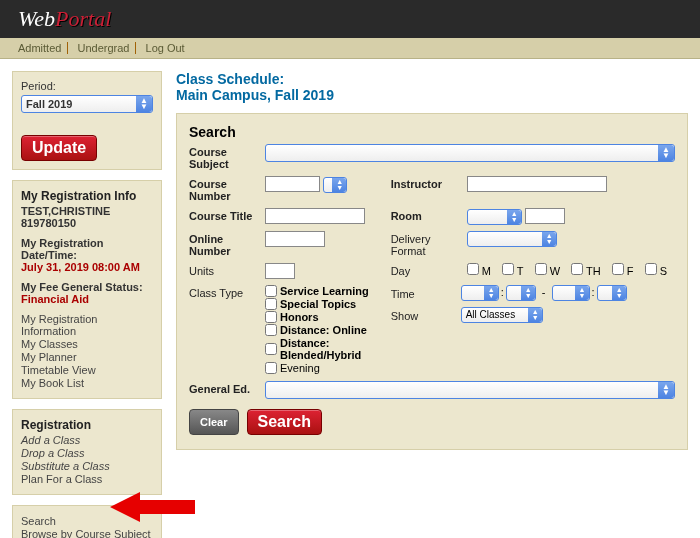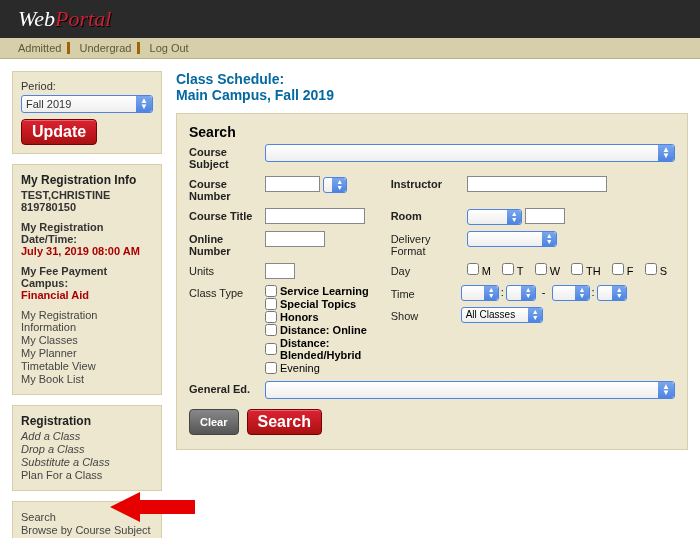--- a/index.html
+++ b/index.html
@@ -2,21 +2,21 @@
 <html><head>
 <meta charset="utf-8">
 <style>
   * { box-sizing: border-box; margin: 0; padding: 0; }
   body { font-family: Arial, Helvetica, sans-serif; font-size: 11px; background: #fff; width: 700px; }
   .header-bar { background: #2a2a2a; padding: 6px 18px; }
   .logo { font-family: Georgia, 'Times New Roman', serif; font-style: italic; font-size: 22px; color: #fff; }
   .logo-accent { color: #cc1f35; text-shadow: 1px 1px 0 #000; }
   .top-nav { background: #d6cfa9; padding: 4px 12px; font-size: 11px; color: #5a5a35; border-bottom: 1px solid #b8b287; }
   .top-nav span { padding: 0 6px; }
-  .top-nav .divider { border-right: 3px solid #a16207; }
+  .top-nav .divider { border-right: 1px solid #a16207; }
   .top-nav a { color: #5a5a35; text-decoration: none; cursor: pointer; }
   .container { display: flex; padding: 12px; gap: 14px; position: relative; }
   .sidebar { width: 150px; flex-shrink: 0; }
   .side-block { background: #ece7ce; border: 1px solid #d6cfa9; padding: 8px; margin-bottom: 10px; font-size: 11px; color: #333; position: relative; }
   .side-block h3 { font-size: 12px; font-weight: bold; color: #222; margin-bottom: 2px; }
   .side-block .subhead { font-weight: bold; font-size: 11px; }
   .side-block .red { color: #a00; font-weight: bold; }
   .side-block .reg-italic { font-style: italic; color: #555; }
   .side-block .link-list div, .side-block .link-list a { display: block; color: #444; font-size: 11px; margin: 1px 0; text-decoration: none; cursor: pointer; }
   .side-block .section { margin-top: 8px; }
@@ -63,37 +63,37 @@
   <span class="divider"><a>Undergrad</a></span>
   <span><a>Log Out</a></span>
 </div>
 
 <div class="container">
 
   <div class="sidebar">
 
     <div class="side-block">
       <div>Period:</div>
-      <div class="sel-wide" style="margin:3px 0 6px;">
+      <div class="sel-wide" style="margin:3px 0 22px;font-weight:bold;">
         <span style="position:absolute;left:4px;top:2px;font-size:11px;">Fall 2019</span>
         <span class="arrows">▲<br>▼</span>
       </div>
       <button class="btn-red">Update</button>
     </div>
 
     <div class="side-block">
       <h3>My Registration Info</h3>
       <div class="subhead">TEST,CHRISTINE</div>
       <div class="subhead">819780150</div>
       <div class="section">
         <div class="subhead">My Registration Date/Time:</div>
         <div class="red">July 31, 2019 08:00 AM</div>
       </div>
       <div class="section">
-        <div class="subhead">My Fee Payment Campus:</div>
+        <div class="subhead">My Fee General Status:</div>
         <div class="red">Financial Aid</div>
       </div>
       <div class="section link-list">
         <a>My Registration Information</a>
         <a>My Classes</a>
         <a>My Planner</a>
         <a>Timetable View</a>
         <a>My Book List</a>
       </div>
     </div>

